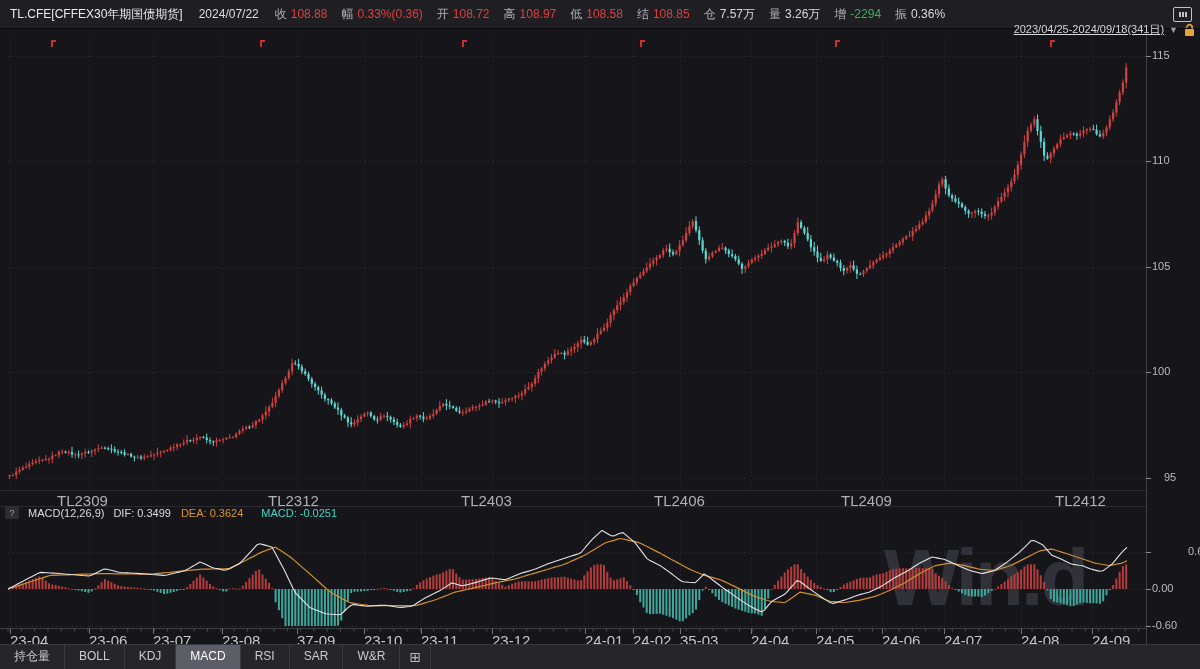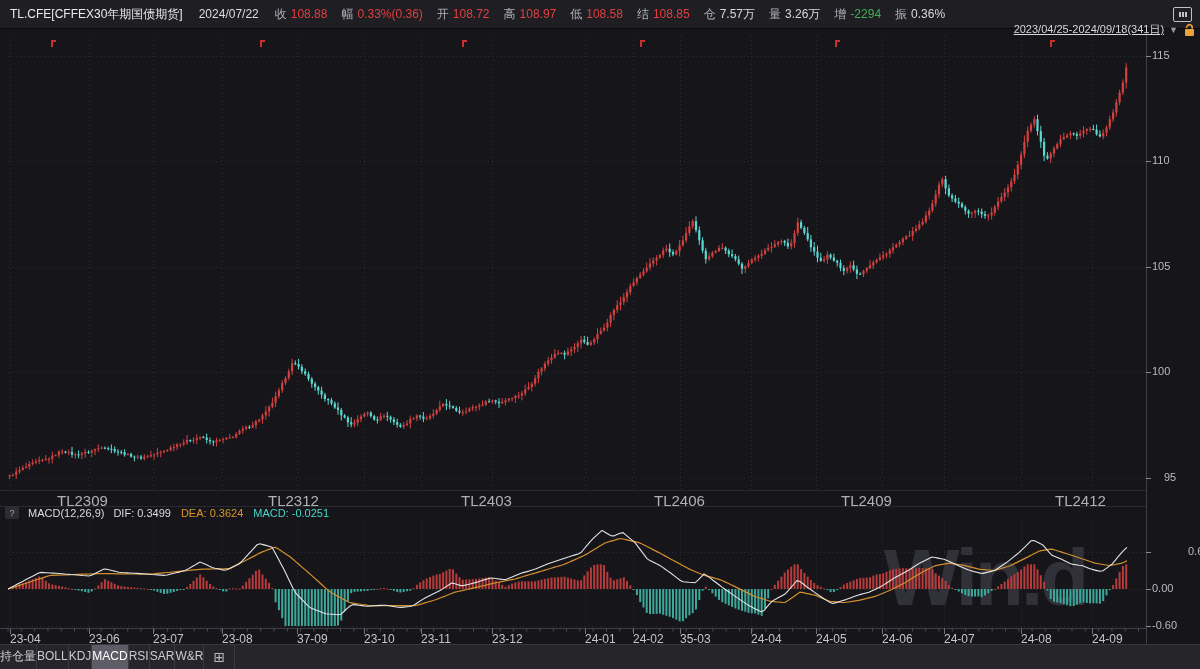--- a/index.html
+++ b/index.html
@@ -21,39 +21,39 @@
   .winicon i{width:2px;height:5px;background:#c2c2ca;display:block;}
 
   
   #range{position:absolute;top:22px;right:4px;display:flex;align-items:center;gap:5px;
          font-size:11px;color:#d6d6dc;z-index:30;}
   #range .rtext{text-decoration:underline;}
   #range .caret{color:#9a9aa4;font-size:9px;}
 
   
   .ylab{position:absolute;font-size:11px;color:#babac2;z-index:20;}
-  .xlab{position:absolute;top:632px;font-size:12px;color:#c6c6ca;z-index:20;}
+  .xlab{position:absolute;top:632px;font-size:15px;color:#c6c6ca;z-index:20;}
   .clab{position:absolute;top:492px;font-size:15px;color:#b0b0b6;z-index:20;}
 
   #macdhdr{position:absolute;left:5px;top:505px;height:15px;display:flex;align-items:center;
            gap:9px;font-size:11px;z-index:25;}
   #macdhdr .help{width:14px;height:13px;background:#2d2d34;border-radius:2px;color:#a6a6b0;
            font-size:9px;display:flex;align-items:center;justify-content:center;}
   #macdhdr .t{color:#dadade;}
 
   #wm{position:absolute;left:884px;top:538px;font-size:80px;font-weight:bold;color:#31313a;
       letter-spacing:-3px;z-index:1;line-height:1;}
 
   svg#cv{position:absolute;left:0;top:0;z-index:10;}
 
   
   #tbar{position:absolute;left:0;bottom:0;width:1200px;height:24px;background:#25252a;
         border-top:1px solid #38383f;display:flex;align-items:stretch;z-index:40;
         font-size:12px;color:#cbcbd1;}
-  .tab{padding:0 0;line-height:23px;border-right:1px solid #3a3a42;cursor:default;white-space:nowrap;}
+  .tab{padding:0 14px;line-height:23px;border-right:1px solid #3a3a42;cursor:default;white-space:nowrap;}
   .tab.active{background:#5d5d67;color:#ffffff;}
   .addbtn{width:30px;display:flex;align-items:center;justify-content:center;color:#b9b9bf;
           font-size:14px;border-right:1px solid #3a3a42;}
 </style>
 </head>
 <body>
 
 <div id="app">
 
   <div id="hdr">
@@ -1270,21 +1270,21 @@
         <rect x="1121.9" y="566.0" width="2" height="23.0" fill="#b73b3b"></rect>
         <rect x="1125.2" y="564.3" width="2" height="24.7" fill="#b73b3b"></rect>
       </g>
       <polyline points="8,589.0 11,588.0 14,587.1 17,586.1 20,585.1 23,584.2 26,583.2 29,582.2 32,581.3 35,580.3 38,579.3 41,578.4 44,577.4 47,576.4 50,575.5 53,575.3 56,575.2 59,575.1 62,575.0 65,574.9 68,574.8 71,574.7 74,574.5 77,574.4 80,574.3 83,574.2 86,574.1 89,574.0 92,573.9 95,573.8 98,573.7 101,573.6 104,573.6 107,573.7 110,573.7 113,573.7 116,573.8 119,573.8 122,573.9 125,573.9 128,573.9 131,574.0 134,574.0 137,574.0 140,574.1 143,574.1 146,574.1 149,574.2 152,574.0 155,573.7 158,573.4 161,573.1 164,572.8 167,572.5 170,572.3 173,572.0 176,571.7 179,571.4 182,571.1 185,570.8 188,570.5 191,570.2 194,569.9 197,569.6 200,569.3 203,569.2 206,569.1 209,569.1 212,569.0 215,569.0 218,568.9 221,568.8 224,568.8 227,568.7 230,568.6 233,567.0 236,565.5 239,563.9 242,562.3 245,560.8 248,559.2 251,557.6 254,556.1 257,554.5 260,552.9 263,551.6 266,550.5 269,549.4 272,548.3 275,547.2 278,548.8 281,550.8 284,552.8 287,554.8 290,556.8 293,559.3 296,561.9 299,564.5 302,567.1 305,569.6 308,572.2 311,574.9 314,577.6 317,580.3 320,583.0 323,585.7 326,588.4 329,591.1 332,593.1 335,594.8 338,596.4 341,598.0 344,599.6 347,601.3 350,602.7 353,603.1 356,603.6 359,604.0 362,604.5 365,604.9 368,605.4 371,605.7 374,605.7 377,605.7 380,605.7 383,605.7 386,605.7 389,605.7 392,605.7 395,605.7 398,605.7 401,605.7 404,605.7 407,605.7 410,605.7 413,605.7 416,605.5 419,604.6 422,603.8 425,602.9 428,602.0 431,601.2 434,600.3 437,599.2 440,598.0 443,596.9 446,595.7 449,594.5 452,593.3 455,592.2 458,591.5 461,590.8 464,590.1 467,589.5 470,588.8 473,588.1 476,587.4 479,586.7 482,586.0 485,585.3 488,584.5 491,583.8 494,583.1 497,582.5 500,581.9 503,581.3 506,580.7 509,580.2 512,579.6 515,579.0 518,578.1 521,577.2 524,576.3 527,575.4 530,574.5 533,573.6 536,572.8 539,571.9 542,571.0 545,570.1 548,569.2 551,568.3 554,567.4 557,566.5 560,565.7 563,564.8 566,563.6 569,562.3 572,560.9 575,559.6 578,558.2 581,556.9 584,555.5 587,553.9 590,552.1 593,550.2 596,548.4 599,546.6 602,544.8 605,543.0 608,542.0 611,541.1 614,540.3 617,539.4 620,538.5 623,539.0 626,539.7 629,540.4 632,541.1 635,541.7 638,542.4 641,543.5 644,545.0 647,546.5 650,548.0 653,549.6 656,551.1 659,552.6 662,554.3 665,555.9 668,557.5 671,559.2 674,560.8 677,562.4 680,564.0 683,565.7 686,567.3 689,568.9 692,570.2 695,571.5 698,572.7 701,574.0 704,575.2 707,576.1 710,576.9 713,577.7 716,578.6 719,579.4 722,580.5 725,581.9 728,583.3 731,584.7 734,586.1 737,587.6 740,589.1 743,590.6 746,592.1 749,593.6 752,595.1 755,596.5 758,597.5 761,598.4 764,599.3 767,600.3 770,601.2 773,601.5 776,601.8 779,602.0 782,602.3 785,602.5 788,600.6 791,598.5 794,596.4 797,594.2 800,592.1 803,592.7 806,593.3 809,593.9 812,594.6 815,595.2 818,596.5 821,597.7 824,599.0 827,600.2 830,601.4 833,601.6 836,601.9 839,602.1 842,602.4 845,602.5 848,602.0 851,601.6 854,601.1 857,600.6 860,600.2 863,599.4 866,598.7 869,597.9 872,597.2 875,596.4 878,595.2 881,594.0 884,592.7 887,591.5 890,590.2 893,588.7 896,587.2 899,585.7 902,584.2 905,582.7 908,580.8 911,578.9 914,577.0 917,575.2 920,573.4 923,571.8 926,570.3 929,568.8 932,567.3 935,565.8 938,565.1 941,564.6 944,564.1 947,563.6 950,563.1 953,563.6 956,564.1 959,564.6 962,565.1 965,565.6 968,566.3 971,567.1 974,567.8 977,568.6 980,569.3 983,569.5 986,569.8 989,570.0 992,570.3 995,570.4 998,569.5 1001,568.5 1004,567.6 1007,566.7 1010,565.7 1013,564.4 1016,562.9 1019,561.4 1022,559.9 1025,558.4 1028,556.9 1031,555.3 1034,553.8 1037,552.3 1040,550.8 1043,550.3 1046,549.8 1049,549.3 1052,549.1 1055,550.0 1058,551.0 1061,551.9 1064,552.9 1067,553.8 1070,554.8 1073,555.8 1076,556.8 1079,557.8 1082,558.8 1085,559.8 1088,560.8 1091,561.8 1094,562.8 1097,563.5 1100,564.0 1103,564.5 1106,565.0 1109,565.5 1112,565.1 1115,564.5 1118,563.9 1121,563.3 1124,562.2 1127,560.8" fill="none" stroke="#d38f2d" stroke-width="1.2"></polyline>
       <polyline points="8,589.0 11,587.4 14,585.9 17,584.3 20,582.7 23,581.2 26,579.6 29,578.0 32,576.5 35,574.9 38,573.3 41,572.4 44,572.6 47,572.8 50,573.0 53,573.1 56,573.3 59,573.5 62,573.7 65,574.0 68,574.2 71,574.5 74,574.7 77,575.0 80,575.2 83,575.5 86,575.7 89,576.0 92,575.0 95,573.5 98,572.0 101,570.5 104,569.0 107,569.2 110,570.0 113,570.7 116,571.5 119,572.2 122,572.5 125,572.7 128,572.9 131,573.0 134,573.2 137,573.4 140,573.6 143,573.8 146,574.0 149,574.2 152,574.5 155,574.7 158,574.9 161,575.1 164,575.4 167,575.0 170,574.2 173,573.5 176,572.8 179,572.1 182,571.3 185,570.6 188,569.1 191,567.3 194,565.6 197,563.8 200,562.1 203,563.2 206,564.6 209,566.1 212,567.5 215,568.2 218,568.8 221,569.5 224,570.2 227,569.7 230,568.2 233,566.7 236,565.2 239,563.7 242,561.1 245,557.8 248,554.6 251,551.3 254,548.1 257,544.8 260,543.8 263,544.6 266,545.4 269,546.2 272,547.1 275,552.7 278,558.3 281,563.9 284,569.5 287,575.7 290,582.0 293,588.3 296,593.4 299,596.5 302,599.6 305,602.7 308,605.9 311,608.1 314,609.2 317,610.4 320,611.5 323,612.7 326,613.7 329,614.0 332,614.2 335,614.5 338,614.7 341,614.3 344,611.5 347,608.7 350,606.0 353,604.6 356,604.9 359,605.3 362,605.6 365,606.0 368,606.2 371,606.0 374,605.8 377,605.6 380,605.4 383,605.2 386,605.3 389,605.8 392,606.3 395,606.8 398,607.3 401,607.4 404,607.1 407,606.8 410,606.5 413,605.6 416,603.7 419,601.8 422,599.9 425,598.0 428,596.5 431,595.0 434,593.5 437,592.0 440,590.5 443,588.6 446,586.6 449,584.7 452,582.9 455,583.8 458,584.7 461,585.6 464,585.4 467,584.7 470,584.0 473,583.2 476,582.4 479,581.5 482,580.5 485,579.6 488,578.7 491,578.0 494,578.3 497,578.7 500,579.1 503,579.5 506,579.5 509,578.2 512,577.0 515,575.7 518,574.5 521,573.3 524,572.4 527,571.6 530,570.7 533,569.8 536,568.8 539,567.6 542,566.3 545,565.1 548,563.8 551,562.7 554,561.7 557,560.7 560,559.7 563,558.7 566,557.7 569,556.8 572,555.8 575,554.9 578,554.0 581,552.5 584,549.0 587,545.4 590,541.8 593,538.6 596,535.9 599,533.2 602,530.4 605,532.2 608,534.0 611,535.8 614,535.9 617,534.6 620,533.3 623,532.7 626,535.2 629,537.7 632,540.2 635,542.7 638,546.7 641,550.7 644,554.7 647,558.7 650,560.6 653,562.1 656,563.6 659,565.0 662,566.9 665,569.0 668,571.1 671,573.3 674,575.6 677,577.9 680,580.3 683,581.7 686,582.0 689,582.3 692,582.5 695,582.8 698,580.1 701,577.1 704,574.0 707,575.6 710,577.9 713,580.2 716,582.5 719,584.8 722,587.1 725,589.2 728,591.3 731,593.4 734,595.6 737,597.6 740,599.6 743,601.6 746,603.6 749,605.6 752,607.3 755,608.7 758,610.2 761,611.7 764,610.6 767,606.9 770,603.3 773,600.6 776,598.9 779,597.3 782,595.7 785,594.1 788,590.8 791,587.4 794,584.0 797,580.6 800,581.5 803,583.8 806,586.2 809,588.4 812,590.5 815,592.6 818,594.7 821,596.7 824,598.7 827,600.6 830,602.6 833,603.5 836,602.6 839,601.7 842,600.8 845,599.9 848,598.8 851,597.7 854,596.6 857,595.6 860,594.6 863,593.8 866,593.0 869,592.2 872,590.8 875,589.4 878,587.9 881,586.4 884,584.6 887,582.7 890,580.8 893,578.9 896,577.1 899,575.5 902,573.8 905,572.2 908,570.6 911,568.7 914,566.7 917,564.7 920,562.9 923,561.4 926,559.9 929,558.4 932,557.0 935,557.5 938,558.1 941,558.7 944,559.3 947,560.5 950,561.8 953,563.2 956,564.6 959,565.9 962,567.2 965,568.5 968,569.8 971,570.8 974,571.6 977,572.3 980,573.1 983,573.4 986,572.6 989,571.9 992,571.2 995,570.3 998,568.2 1001,566.2 1004,564.2 1007,562.1 1010,559.9 1013,557.4 1016,555.0 1019,552.6 1022,549.7 1025,546.8 1028,543.8 1031,540.8 1034,540.5 1037,542.0 1040,543.4 1043,545.2 1046,548.7 1049,552.1 1052,555.3 1055,556.5 1058,557.8 1061,559.1 1064,560.5 1067,561.9 1070,563.4 1073,564.4 1076,564.8 1079,565.2 1082,565.5 1085,566.7 1088,567.9 1091,569.1 1094,569.9 1097,570.6 1100,571.3 1103,570.7 1106,568.6 1109,566.4 1112,564.2 1115,560.6 1118,556.9 1121,553.3 1124,550.2 1127,547.4" fill="none" stroke="#e4e4e6" stroke-width="1.1"></polyline>
     </svg>
 
   <div id="macdhdr">
     <span class="help">?</span>
     <span class="t">MACD(12,26,9)</span>
-    <span id="macditems"><span style="color: rgb(218, 218, 222); margin-right: 10px;">DIF: 0.3499</span><span style="color: rgb(217, 149, 47); margin-right: 10px;">DEA: 0.3624</span><span style="color: rgb(69, 214, 200); margin-right: 10px;">MACD: -0.0251</span></span>
+    <span id="macditems"><span style="color: rgb(218, 218, 222); margin-right: 10px;">DIF: 0.3499</span><span style="color: rgb(217, 149, 47); margin-right: 10px;">DEA: 0.3624</span><span style="color: rgb(69, 214, 200); margin-right: 10px; margin-left: 8px;">MACD: -0.0251</span></span>
   </div>
 
   <div id="overlays">
       <div class="ylab" style="left: 1152px; top: 49px;">115</div>
       <div class="ylab" style="left: 1152px; top: 154px;">110</div>
       <div class="ylab" style="left: 1152px; top: 260px;">105</div>
       <div class="ylab" style="left: 1152px; top: 365px;">100</div>
       <div class="ylab" style="left: 1152px; top: 471px; padding-left: 12px;">95</div>
       <div class="ylab" style="left: 1152px; top: 545px; padding-left: 36px;">0.60</div>
       <div class="ylab" style="left: 1152px; top: 582px;">0.00</div>

